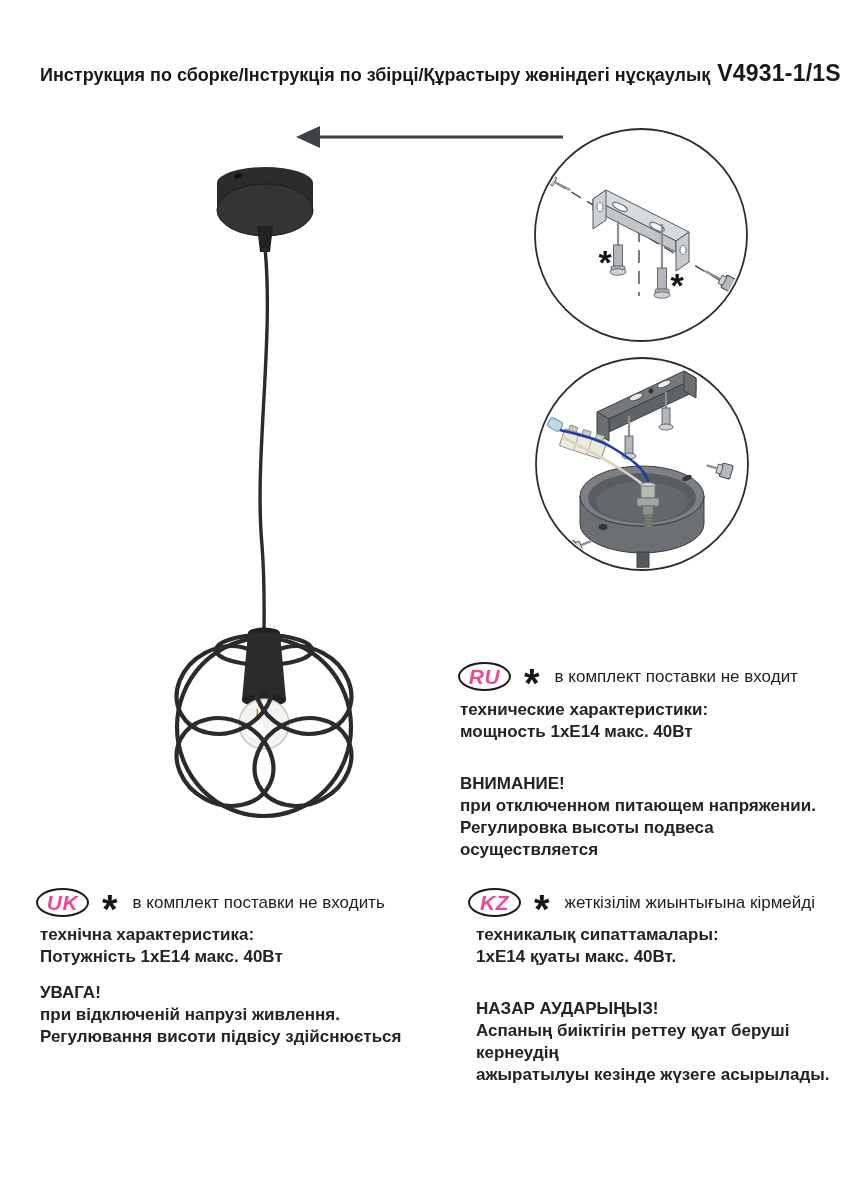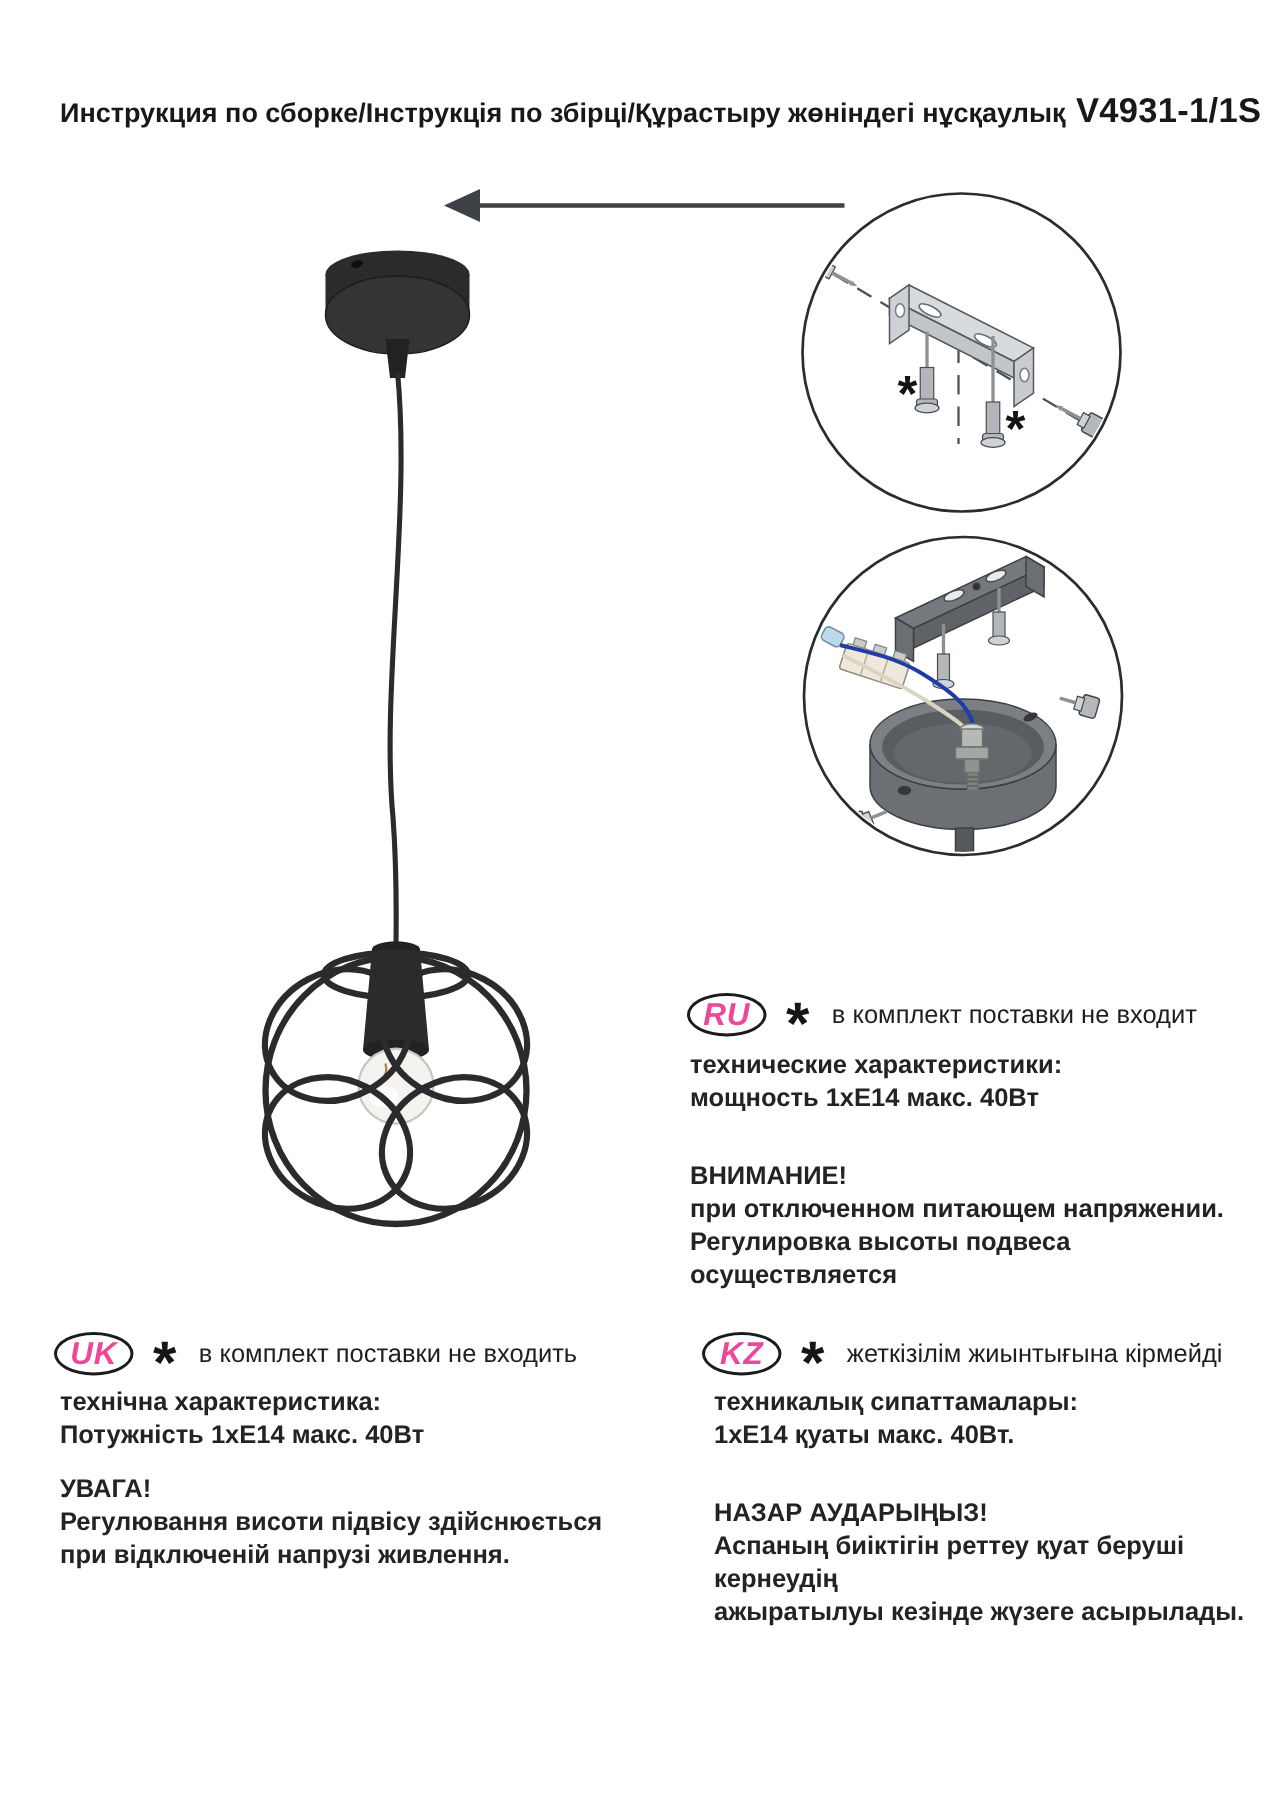--- a/index.html
+++ b/index.html
@@ -231,22 +231,22 @@
     <span class="oval-badge">UK</span>
     <span class="star-mark">*</span>
     <span class="note-text">в комплект поставки не входить</span>
   </div>
   <div class="text-block" style="left:40px; top:924px;">
     <div>технічна характеристика:</div>
     <div>Потужність 1хЕ14 макс. 40Вт</div>
   </div>
   <div class="text-block" style="left:40px; top:982px;">
     <div>УВАГА!</div>
+    <div>при відключеній напрузі живлення.</div>
     <div>Регулювання висоти підвісу здійснюється</div>
-    <div>при відключеній напрузі живлення.</div>
   </div>
 
   <div class="badge-row" style="left:468px; top:888px;">
     <span class="oval-badge">KZ</span>
     <span class="star-mark">*</span>
     <span class="note-text">жеткізілім жиынтығына кірмейді</span>
   </div>
   <div class="text-block" style="left:476px; top:924px;">
     <div>техникалық сипаттамалары:</div>
     <div>1хЕ14 қуаты макс. 40Вт.</div>

